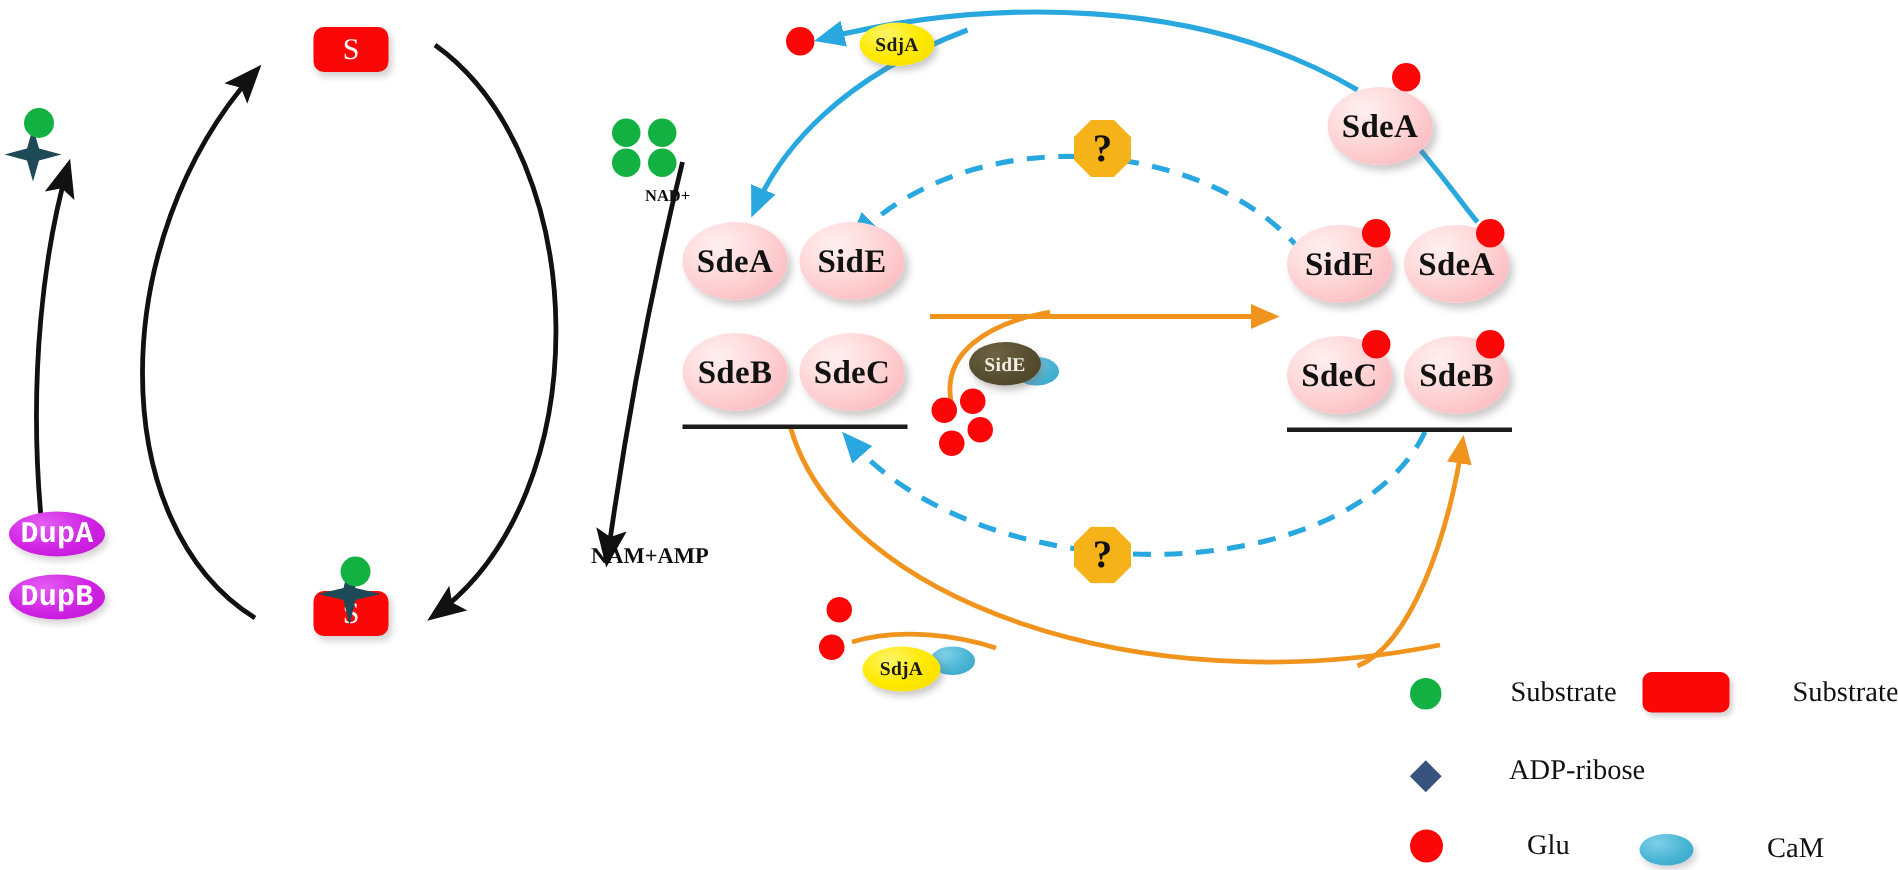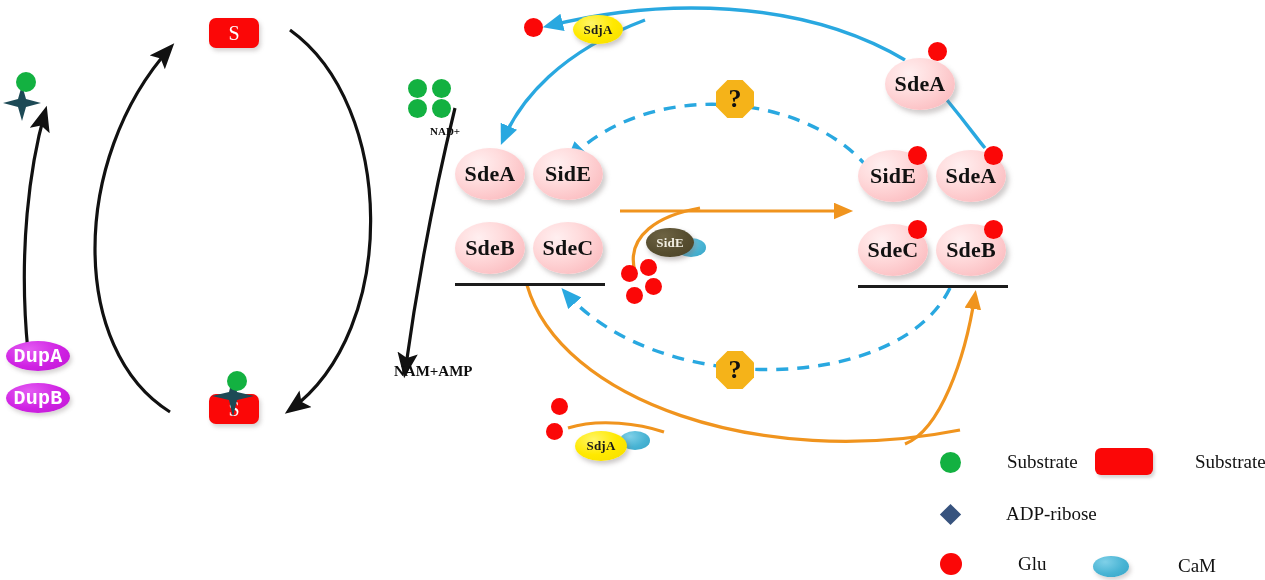--- a/index.html
+++ b/index.html
@@ -214,21 +214,21 @@
   <div class="legend">
     <div class="row" style="left:0;top:8px;">
       <span class="dot green" style="position:relative;width:21px;height:21px;display:inline-block;"></span>
       <span class="txt" style="margin-left:46px;">Substrate</span>
     </div>
     <div class="row" style="left:155px;top:5px;">
       <span class="lg-rect"></span>
       <span class="txt" style="margin-left:42px;">Substrate</span>
     </div>
 
-    <div class="row" style="left:3px;top:60px;">
+    <div class="row" style="left:3px;top:60px;align-items:flex-end;">
       <span class="lg-diamond"></span>
       <span class="txt" style="margin-left:48px;">ADP-ribose</span>
     </div>
 
     <div class="row" style="left:0;top:110px;">
       <span class="dot red" style="position:relative;width:22px;height:22px;display:inline-block;"></span>
       <span class="txt" style="margin-left:56px;">Glu</span>
     </div>
     <div class="row" style="left:153px;top:112px;">
       <span class="lg-cam"></span>

